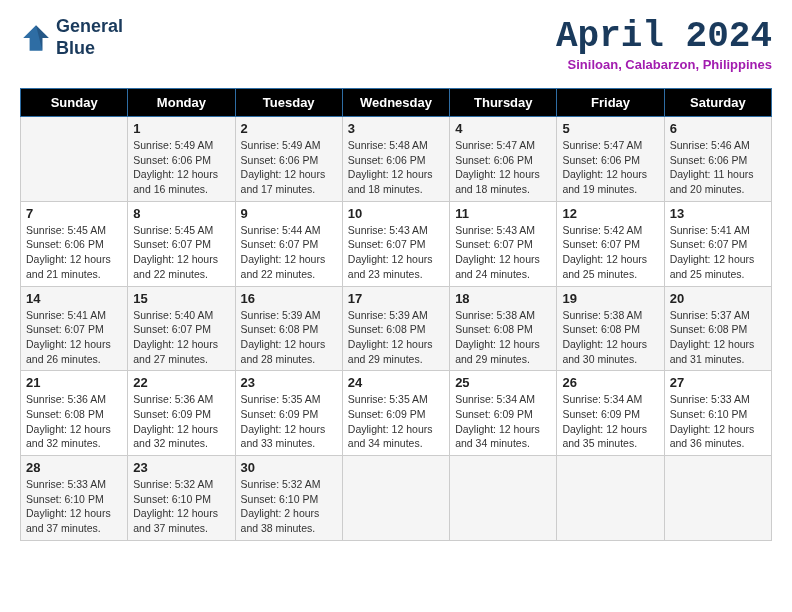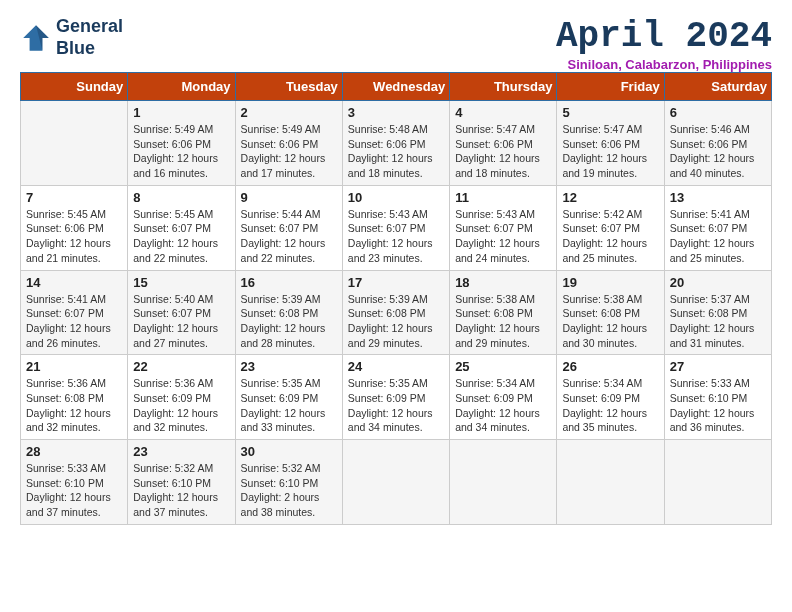--- a/index.html
+++ b/index.html
@@ -7,21 +7,21 @@
       font-family: Arial, sans-serif;
       background: #fff;
       width: 792px;
       min-height: 612px;
       padding: 16px 20px;
     }
     .header {
       display: flex;
       justify-content: space-between;
       align-items: flex-start;
-      margin-bottom: 0;
+      margin-bottom: 16px;
     }
     .logo {
       display: flex;
       align-items: center;
       gap: 4px;
     }
     .logo-text {
       font-size: 18px;
       font-weight: bold;
       color: #1a3a5c;
@@ -47,24 +47,24 @@
       font-size: 13px;
       color: #a21caf;
       font-weight: bold;
     }
     table {
       width: 100%;
       border-collapse: collapse;
       font-size: 11px;
     }
     thead tr th {
-      background-color: #c2410c;
+      background-color: #000000;
       color: #fff;
       padding: 6px 4px;
-      text-align: right;
+      text-align: center;
       font-size: 13px;
       font-weight: bold;
       border: 1px solid #2e6da4;
     }
     tbody tr td {
       border: 1px solid #ccc;
       vertical-align: top;
       padding: 4px 5px;
       min-height: 80px;
       width: calc(100% / 7);
@@ -164,21 +164,21 @@
             <div>Sunrise: 5:47 AM</div>
             <div>Sunset: 6:06 PM</div>
             <div>Daylight: 12 hours and 19 minutes.</div>
           </div>
         </td>
         <td>
           <span class="day-num">6</span>
           <div class="day-info">
             <div>Sunrise: 5:46 AM</div>
             <div>Sunset: 6:06 PM</div>
-            <div>Daylight: 12 hours and 40 minutes.</div>
+            <div>Daylight: 11 hours and 20 minutes.</div>
           </div>
         </td>
       </tr>
       <tr>
         <td>
           <span class="day-num">7</span>
           <div class="day-info">
             <div>Sunrise: 5:45 AM</div>
             <div>Sunset: 6:06 PM</div>
             <div>Daylight: 12 hours and 21 minutes.</div>

